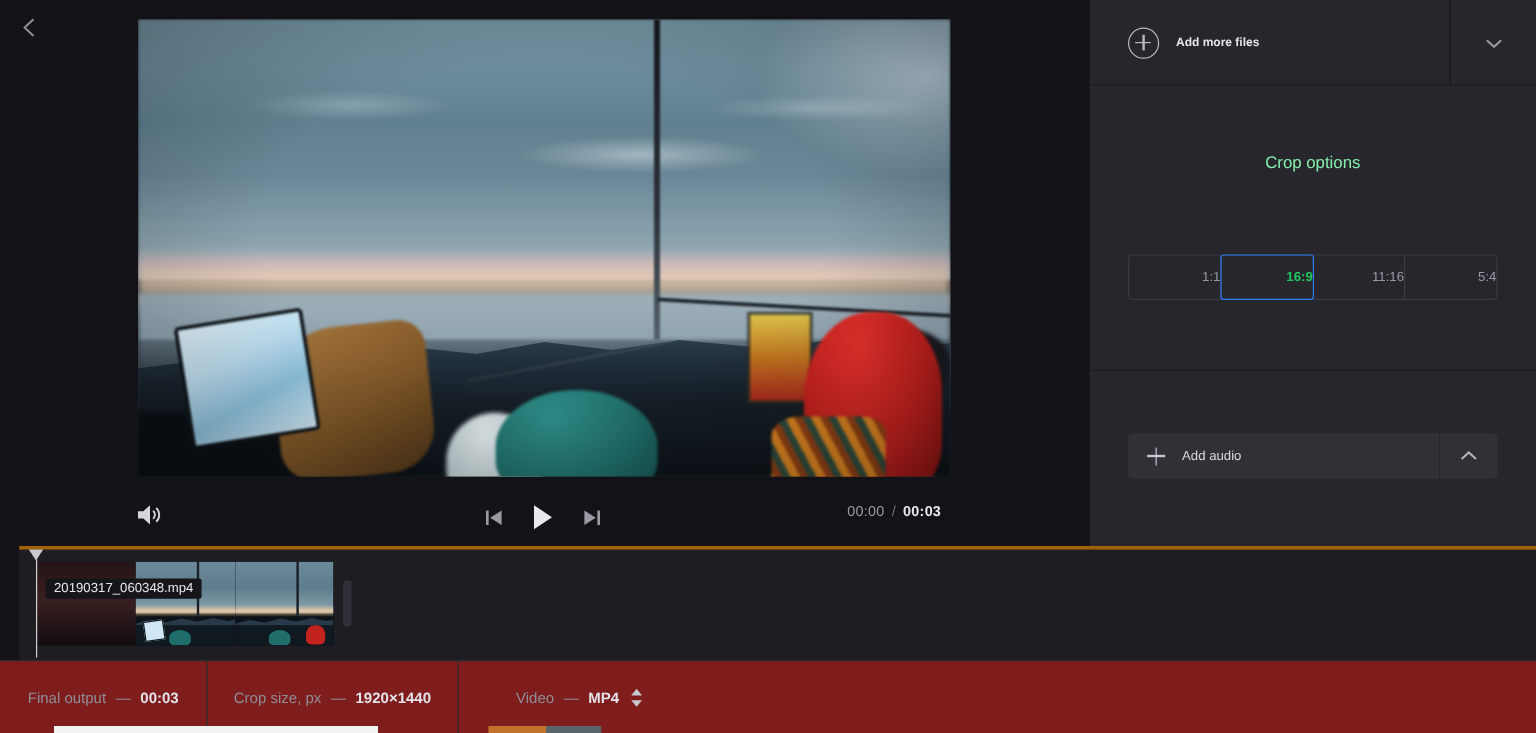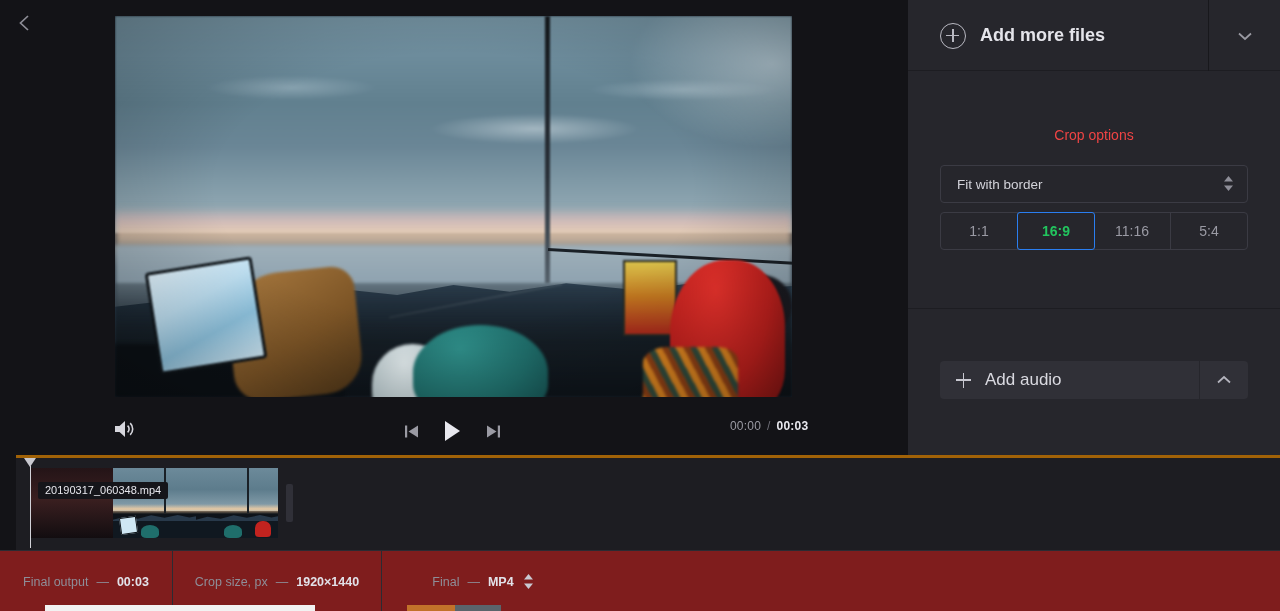--- a/index.html
+++ b/index.html
@@ -133,21 +133,21 @@
   .controls {
     position: absolute; left: 0; top: 405px; width: 908px; height: 52px;
   }
   .vol-btn { position: absolute; left: 112px; top: 12px; width: 26px; height: 26px; cursor: pointer; }
   .transport { position: absolute; left: 398px; top: 12px; width: 108px; height: 28px;
     display: flex; align-items: center; justify-content: space-between; }
   .tbtn { cursor: pointer; display: flex; align-items: center; justify-content: center;
           width: 26px; height: 26px; }
   .timecode {
     position: absolute; left: 706px; top: 14px; font-size: 12px; letter-spacing: .2px;
-    display: flex; gap: 6px; align-items: center; margin-left: 24px;
+    display: flex; gap: 6px; align-items: center;
   }
   .tc-cur { color: #9a9aa2; }
   .tc-sep { color: #6d6d76; }
   .tc-tot { color: #e8e8ee; font-weight: bold; }
 
   
   .right-panel {
     position: absolute; left: 908px; top: 0; width: 372px; height: 455px;
     background: #26262c;
   }
@@ -161,52 +161,52 @@
   }
   .circle-plus {
     width: 26px; height: 26px; border: 1.6px solid #b9b9c2; border-radius: 50%;
     position: relative;
   }
   .circle-plus::before, .circle-plus::after {
     content: ""; position: absolute; background: #b9b9c2;
   }
   .circle-plus::before { left: 5px; top: 11.2px; width: 13px; height: 1.6px; }
   .circle-plus::after { top: 5px; left: 11.2px; height: 13px; width: 1.6px; }
-  .addfiles-label { color: #e4e4ea; font-size: 18px; font-weight: bold; }
+  .addfiles-label { color: #e4e4ea; font-size: 10px; font-weight: bold; }
   .rp-divider {
     position: absolute; left: 300px; top: 0; width: 1px; height: 71px; background: #18181c;
   }
   .rp-collapse {
     position: absolute; left: 301px; top: 0; width: 71px; height: 71px;
     display: flex; align-items: center; justify-content: center; cursor: pointer;
   }
 
   .crop-section {
     position: absolute; left: 0; top: 71px; width: 372px; height: 238px;
     border-bottom: 1px solid #1d1d22;
   }
   .crop-title {
     position: absolute; left: 0; top: 56px; width: 372px; text-align: center;
-    color: #ef4444; font-size: 14px;
+    color: #86efac; font-size: 14px;
   }
   .crop-select {
     position: absolute; left: 32px; top: 94px; width: 308px; height: 38px;
     border: 1px solid #3b3b44; border-radius: 4px; background: #26262c;
     display: flex; align-items: center; cursor: pointer;
   }
   .crop-select-label { color: #d3d3da; font-size: 13.5px; margin-left: 16px; }
   .spinner { position: absolute; right: 14px; top: 10px; display: flex; flex-direction: column;
              gap: 3px; align-items: center; }
   .ratio-row {
     position: absolute; left: 32px; top: 141px; width: 308px; height: 38px;
     border: 1px solid #3b3b44; border-radius: 4px; display: flex; overflow: visible;
   }
   .ratio-btn {
-    flex: 1; display: flex; align-items: center; justify-content: center;
-    color: #9a9aa4; font-size: 14px; cursor: pointer; border-right: 1px solid #3b3b44;
+    flex: 1; display: flex; align-items: center; justify-content: flex-end;
+    color: #9a9aa4; font-size: 11px; cursor: pointer; border-right: 1px solid #3b3b44;
     position: relative;
   }
   .ratio-btn:last-child { border-right: none; }
   .ratio-btn.active {
     color: #22c55e; font-weight: bold; border: 1.6px solid #2a7ef0; border-radius: 3px;
     margin: -1px -1px -1px -1px; z-index: 2;
   }
 
   .audio-section { position: absolute; left: 0; top: 309px; width: 372px; height: 146px; }
   .audio-row {
@@ -214,21 +214,21 @@
     background: #303037; border-radius: 4px; display: flex;
   }
   .audio-main {
     flex: 1; display: flex; align-items: center; gap: 14px; padding-left: 16px; cursor: pointer;
     border-right: 1px solid #26262c;
   }
   .plus-ico { position: relative; width: 15px; height: 15px; }
   .plus-ico::before, .plus-ico::after { content: ""; position: absolute; background: #c8c8d0; }
   .plus-ico::before { left: 0; top: 6.8px; width: 15px; height: 1.5px; }
   .plus-ico::after { top: 0; left: 6.8px; height: 15px; width: 1.5px; }
-  .audio-label { color: #d9d9e0; font-size: 17px; }
+  .audio-label { color: #d9d9e0; font-size: 11px; }
   .audio-toggle { width: 48px; display: flex; align-items: center; justify-content: center; cursor: pointer; }
 
   
   .timeline {
     position: absolute; left: 16px; top: 455px; width: 1280px; height: 95px;
     background: #1d1d22; border-top: 3px solid #a16207;
   }
   .playhead { position: absolute; left: 8px; top: 0px; width: 13px; height: 95px; z-index: 6; cursor: pointer; }
   .playhead-tri {
     position: absolute; left: 0; top: 0; width: 0; height: 0;
@@ -370,31 +370,20 @@
       <div class="rp-collapse">
         <svg width="18" height="12" viewBox="0 0 18 12">
           <polyline points="3,3.5 9,9 15,3.5" fill="none" stroke="#9a9aa3" stroke-width="1.7"></polyline>
         </svg>
       </div>
     </div>
 
     <div class="crop-section">
       <div class="crop-title">Crop options</div>
 
-      <div class="crop-select">
-        <span class="crop-select-label">Fit with border</span>
-        <span class="spinner">
-          <svg width="9" height="6" viewBox="0 0 9 6">
-              <polygon points="4.5,0 9,5.5 0,5.5" fill="#8e8e98"></polygon>
-            </svg>
-          <svg width="9" height="6" viewBox="0 0 9 6">
-              <polygon points="4.5,6 0,0.5 9,0.5" fill="#8e8e98"></polygon>
-            </svg>
-        </span>
-      </div>
 
       <div class="ratio-row">
         <div class="ratio-btn">
           <span>1:1</span>
         </div>
         <div class="ratio-btn active">
           <span>16:9</span>
         </div>
         <div class="ratio-btn">
           <span>11:16</span>
@@ -458,21 +447,21 @@
       <span>Final output</span>
       <span class="sb-dash">—</span>
       <span class="sb-val">00:03</span>
     </div>
     <div class="sb-cell sb-2">
       <span>Crop size, px</span>
       <span class="sb-dash">—</span>
       <span class="sb-val">1920×1440</span>
     </div>
     <div class="sb-cell sb-3">
-      <span>Final</span>
+      <span>Video</span>
       <span class="sb-dash">—</span>
       <span class="sb-val">MP4</span>
       <span style="display:flex;flex-direction:column;gap:3px;align-items:center;margin-left:2px">
         <svg width="9" height="6" viewBox="0 0 9 6">
             <polygon points="4.5,0 9,5.5 0,5.5" fill="#c9c9d1"></polygon>
           </svg>
         <svg width="9" height="6" viewBox="0 0 9 6">
             <polygon points="4.5,6 0,0.5 9,0.5" fill="#c9c9d1"></polygon>
           </svg>
       </span>

